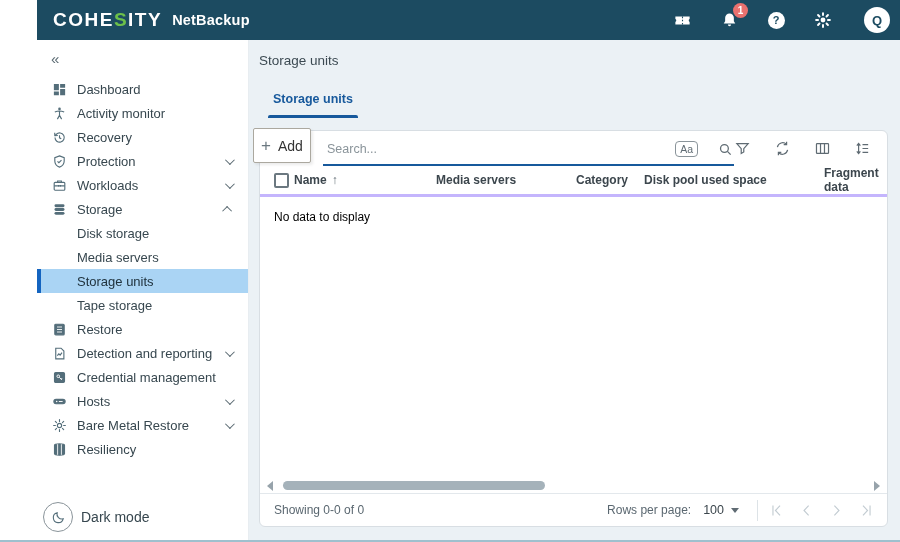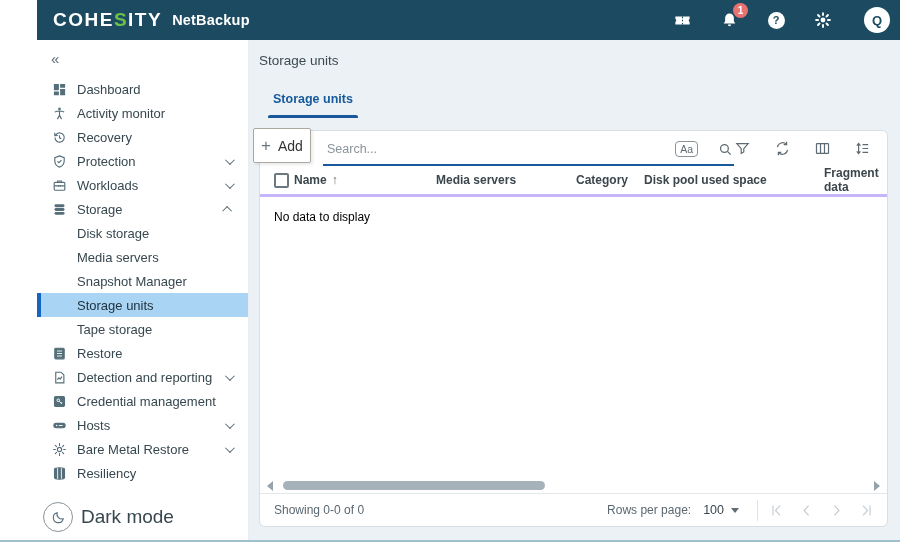--- a/index.html
+++ b/index.html
@@ -60,21 +60,21 @@
     border-right:1.5px solid #5b6b73; border-bottom:1.5px solid #5b6b73;
   }
   .chev.down { transform:rotate(45deg) translateY(-2px); }
   .chev.up   { transform:rotate(-135deg) translateY(-2px); }
   .darkmode { margin-top:auto; display:flex; align-items:center; padding:5px 0 8px 6px; cursor:pointer; }
   .moon-circle {
     width:30px; height:30px; border:1px solid #8a949a; border-radius:50%;
     display:flex; align-items:center; justify-content:center; color:#546E7A; flex:none;
   }
   .moon-circle svg { width:15px; height:15px; }
-  .darkmode-label { margin-left:8px; font-size:19px; color:#37474F; }
+  .darkmode-label { margin-left:8px; font-size:14px; color:#37474F; }
 
   
   .content { flex:1; background:#EBF1F5; display:flex; flex-direction:column; min-width:0; }
   .page-title { margin:13px 0 0 10px; font-size:13.5px; color:#3C4A52; }
   .tabs { margin:24px 0 0 10px; display:flex; }
   .tab { display:flex; flex-direction:column; align-items:center; cursor:pointer; }
   .tab-label { padding:0 14px; font-size:12.5px; font-weight:bold; color:#17599C; }
   .tab-underline { margin-top:9px; height:3px; width:90px; background:#17599C; border-radius:2px 2px 0 0; }
 
   
@@ -258,23 +258,20 @@
           <span>Storage</span>
           <span class="chev up"></span>
         </div>
 
         <div class="nav-item child">
           <span>Disk storage</span>
         </div>
         <div class="nav-item child">
           <span>Media servers</span>
         </div>
-        <div class="nav-item child">
-          <span>Snapshot Manager</span>
-        </div>
         <div class="nav-item child selected">
           <span>Storage units</span>
         </div>
         <div class="nav-item child">
           <span>Tape storage</span>
         </div>
 
         <div class="nav-item">
           <span class="nicon">
               <svg viewBox="0 0 24 24" fill="none" stroke="currentColor" stroke-width="1.8">

